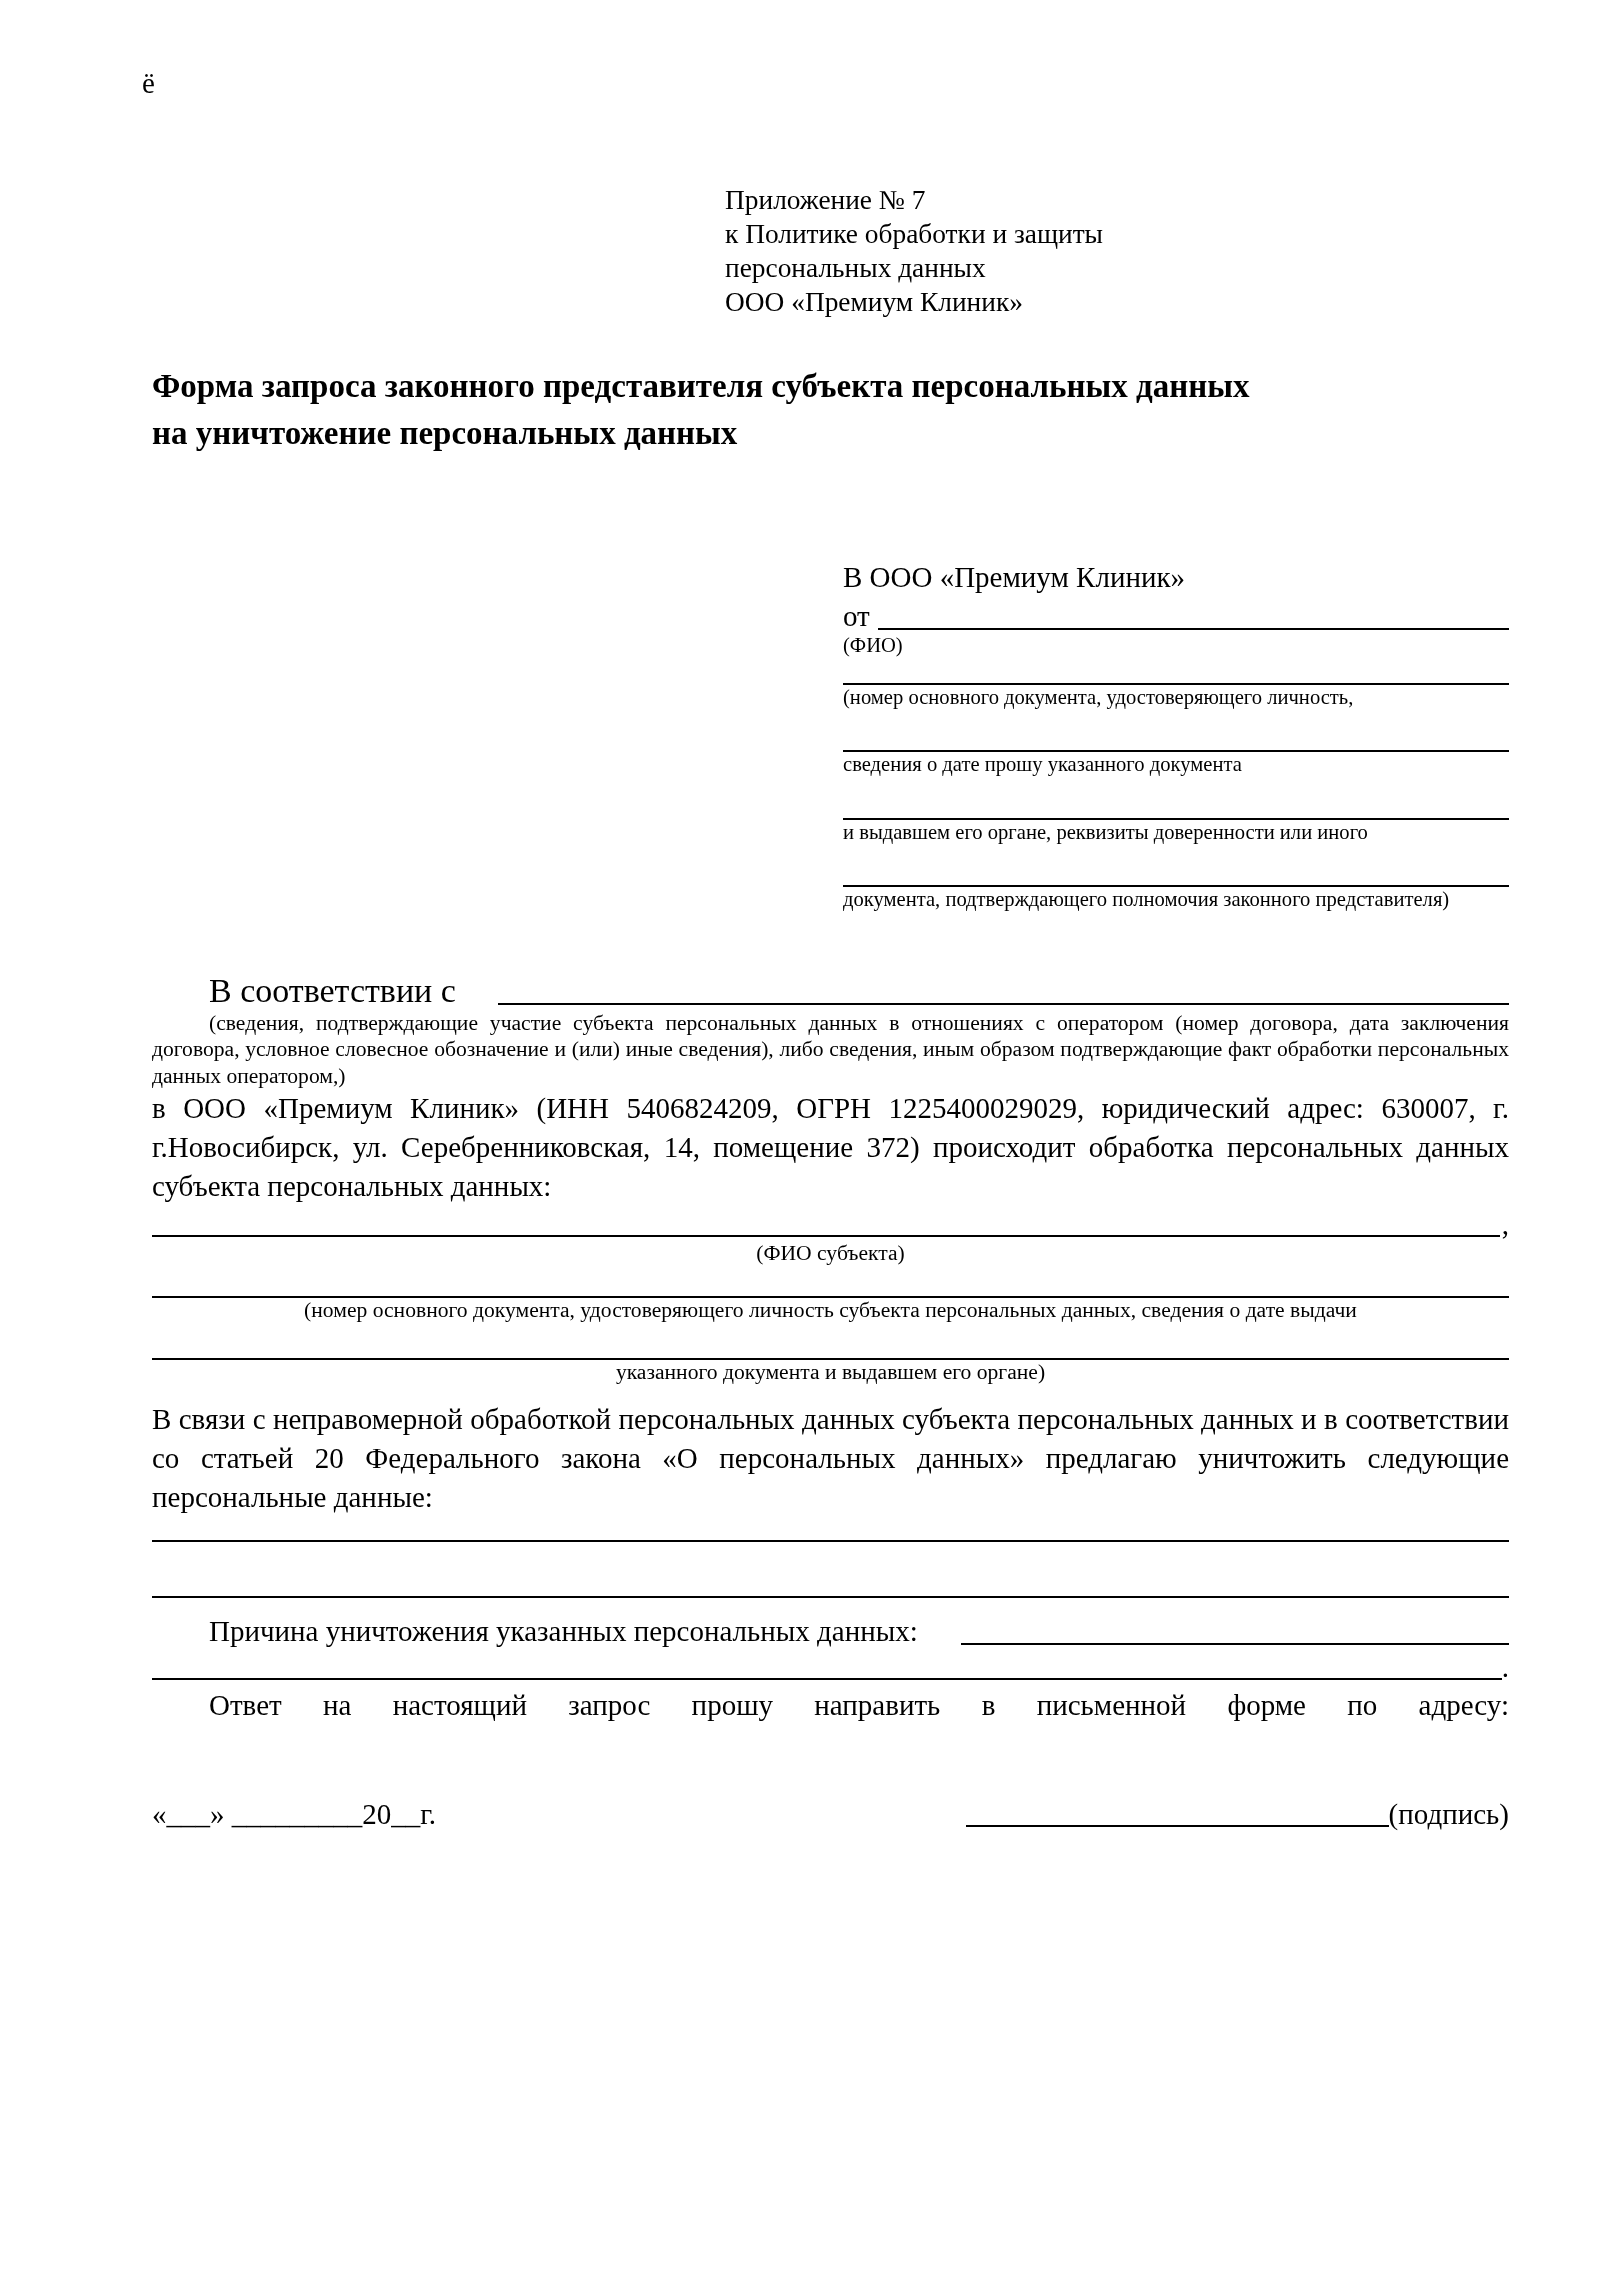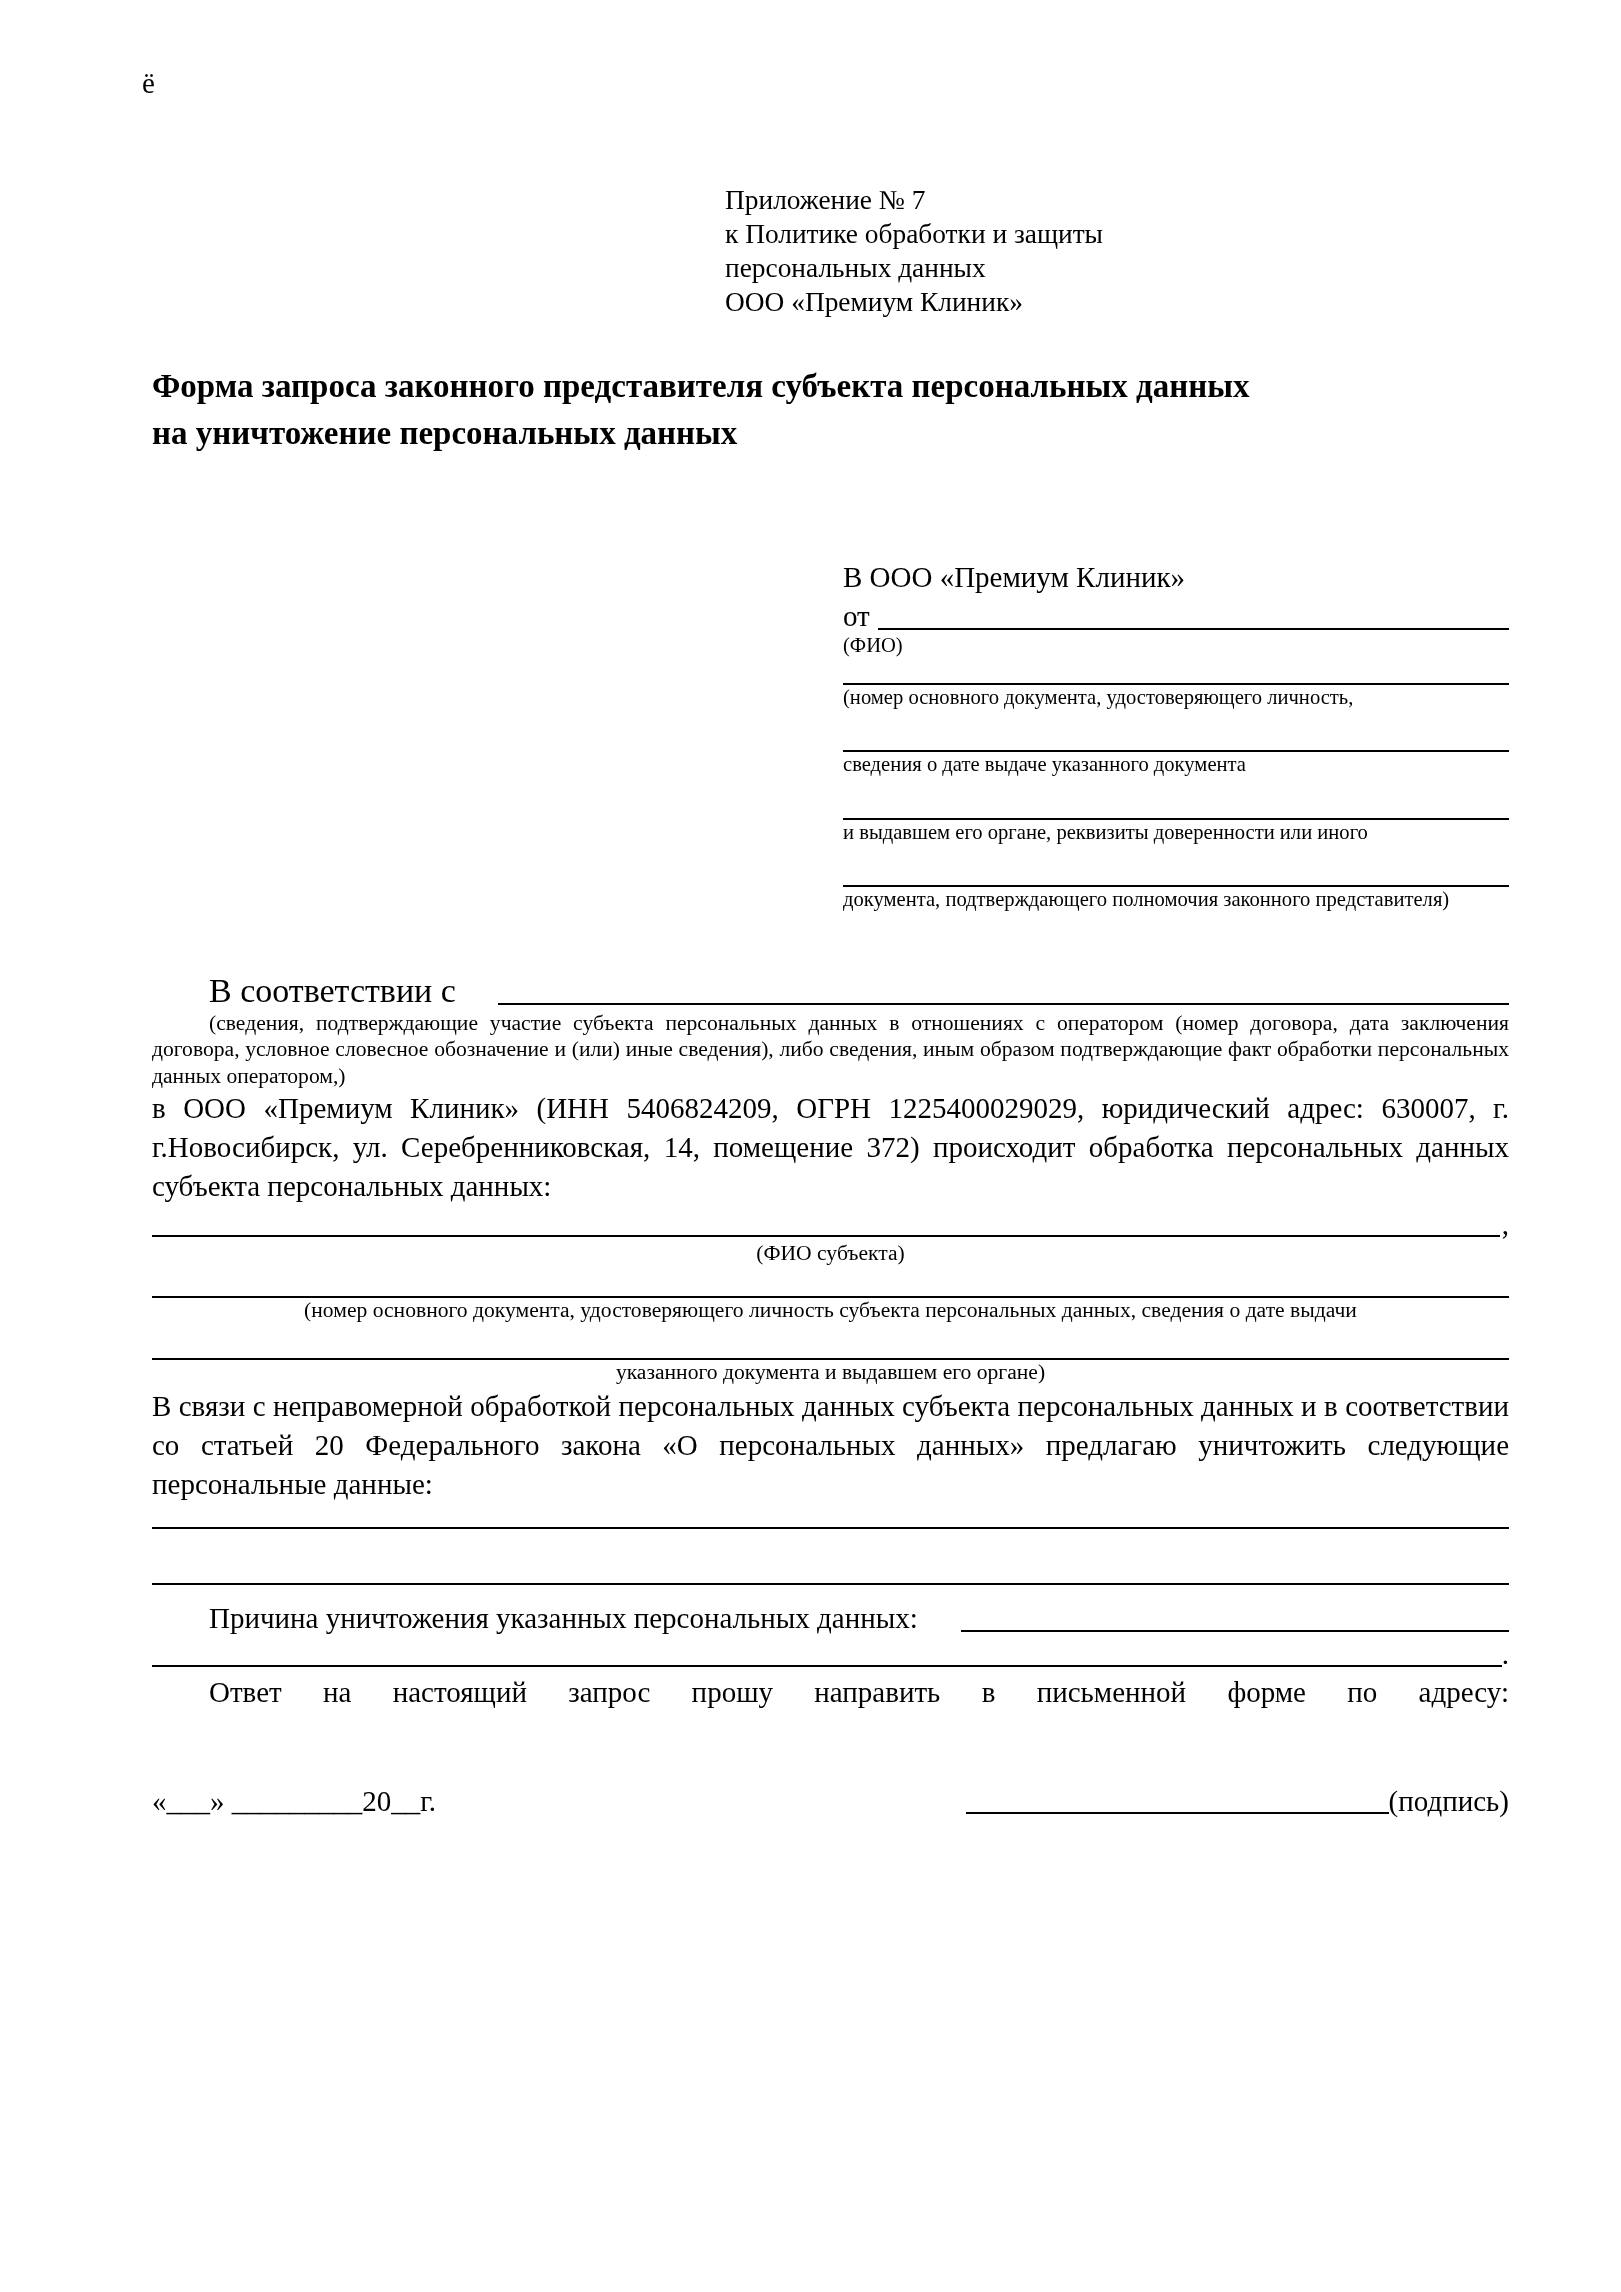--- a/index.html
+++ b/index.html
@@ -128,21 +128,21 @@
     <div class="from-row">
       <span>от</span>
       <span class="fill-line"></span>
     </div>
     <div class="cap">(ФИО)</div>
 
     <div class="field-line first"></div>
     <div class="cap">(номер основного документа, удостоверяющего личность,</div>
 
     <div class="field-line"></div>
-    <div class="cap">сведения о дате выдаче указанного документа</div>
+    <div class="cap">сведения о дате прошу указанного документа</div>
 
     <div class="field-line"></div>
     <div class="cap">и выдавшем его органе, реквизиты доверенности или иного</div>
 
     <div class="field-line"></div>
     <div class="cap">документа, подтверждающего полномочия законного представителя)</div>
   </div>
 
   <div class="main">
 
@@ -160,21 +160,21 @@
       <span class="tail-char">,</span>
     </div>
     <div class="cap2">(ФИО субъекта)</div>
 
     <div class="field-line" style="height:29px"></div>
     <div class="cap2">(номер основного документа, удостоверяющего личность субъекта персональных данных, сведения о дате выдачи</div>
 
     <div class="field-line" style="height:35px"></div>
     <div class="cap2">указанного документа и выдавшем его органе)</div>
 
-    <div class="par" style="margin-top:1px">В связи с неправомерной обработкой персональных данных субъекта персональных данных и в соответствии со статьей 20 Федерального закона «О персональных данных» предлагаю уничтожить следующие персональные данные:</div>
+    <div class="par" style="margin-top:14px">В связи с неправомерной обработкой персональных данных субъекта персональных данных и в соответствии со статьей 20 Федерального закона «О персональных данных» предлагаю уничтожить следующие персональные данные:</div>
 
     <div class="blank-1" style="height:23.5px"></div>
     <div class="blank-2"></div>
 
     <div class="reason-row">
       <span class="label">Причина уничтожения указанных персональных данных:</span>
       <span class="fill-line"></span>
     </div>
 
     <div class="full-rule-row">

